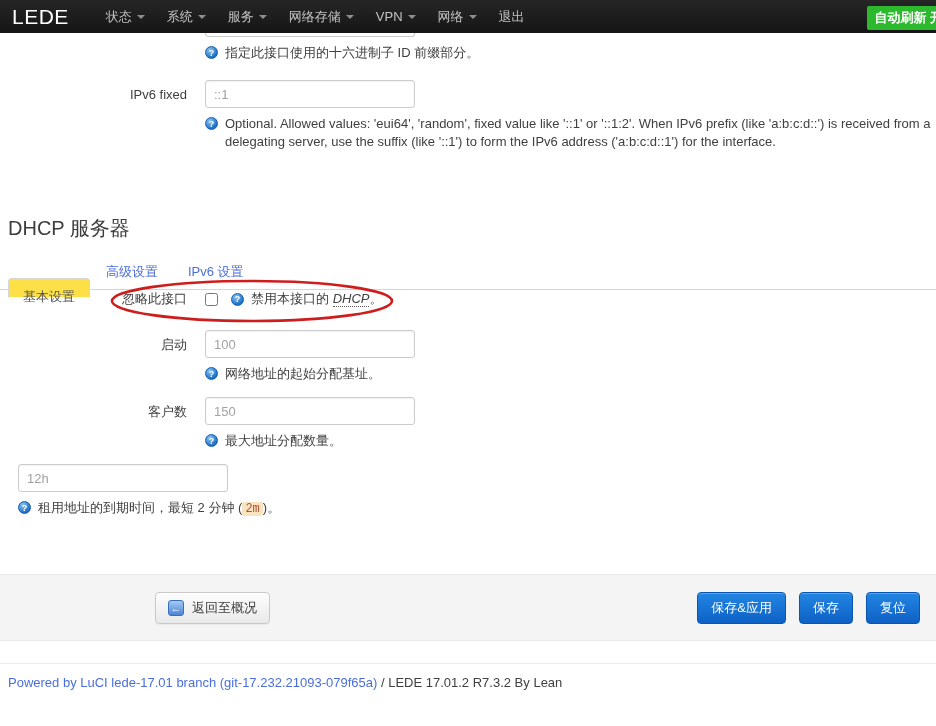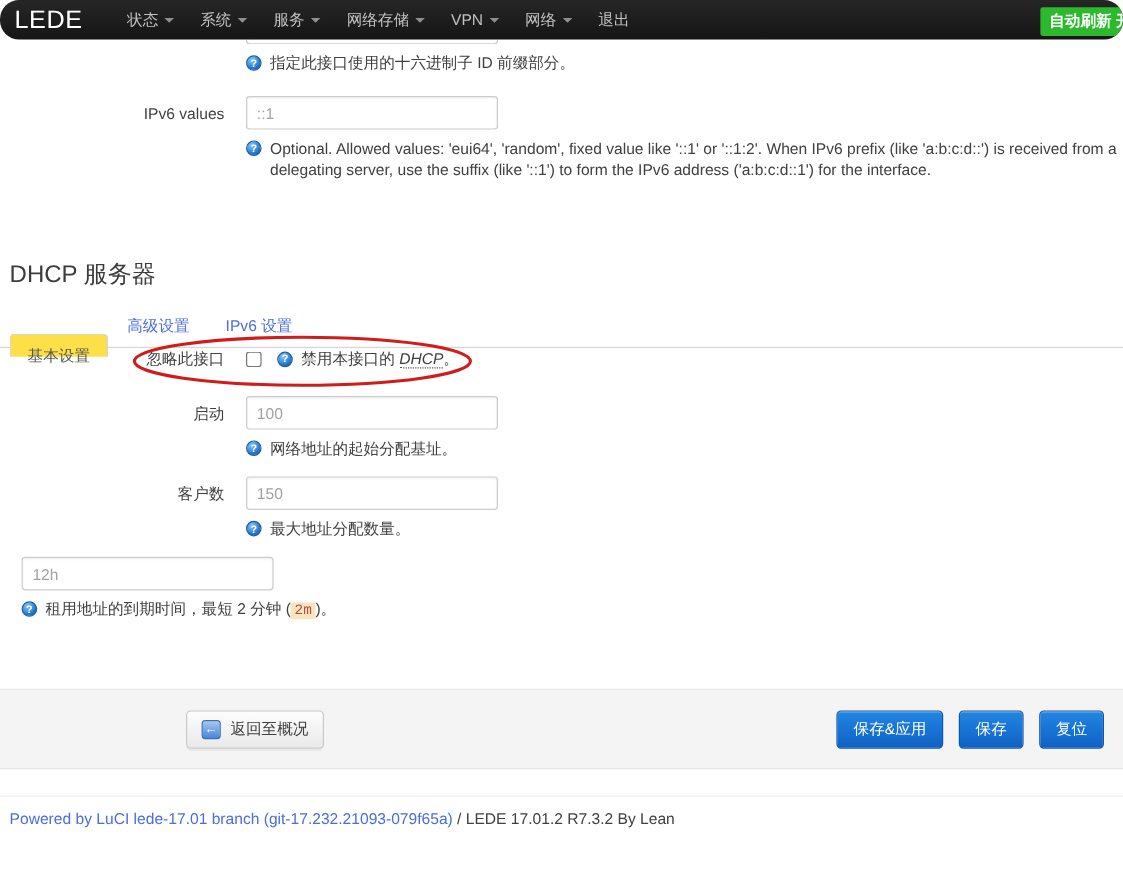--- a/index.html
+++ b/index.html
@@ -7,21 +7,21 @@
   body {
     width: 936px; height: 726px; overflow: hidden;
     background:#fff; color:#404040;
     font-family: "Liberation Sans", sans-serif;
     font-size: 13px;
   }
   
   .navbar {
     height: 33px; background: linear-gradient(#262626, #151515);
     display: flex; align-items: center; padding: 0 12px;
-    position: relative; overflow: hidden; border-radius: 16px;
+    position: relative; overflow: hidden;
   }
   .brand { color:#fff; font-size:21px; margin-right:26px; letter-spacing:.5px; }
   .nav-item {
     color:#c2c2c2; padding:0 11px; cursor:pointer; white-space:nowrap;
     display:flex; align-items:center; height:41px;
   }
   .caret {
     display:inline-block; margin-left:5px; width:0; height:0;
     border-left:4px solid transparent; border-right:4px solid transparent;
     border-top:4px solid #8f8f8f;
@@ -157,21 +157,21 @@
 
 <div>
   <div class="input-sliver"></div>
 
   <div class="help help-hexid">
     <span class="qicon">?</span>
     <span>指定此接口使用的十六进制子 ID 前缀部分。</span>
   </div>
 
   <div class="frow row-suffix">
-    <div class="flabel">IPv6 values</div>
+    <div class="flabel">IPv6 fixed</div>
     <div class="fcontent">
       <input type="text" placeholder="::1" style="">
     </div>
   </div>
 
   <div class="help help-suffix">
     <span class="qicon">?</span>
     <span>Optional. Allowed values: 'eui64', 'random', fixed value like '::1' or '::1:2'. When IPv6 prefix (like 'a:b:c:d::') is received from a delegating server, use the suffix (like '::1') to form the IPv6 address ('a:b:c:d::1') for the interface.</span>
   </div>
 </div>

